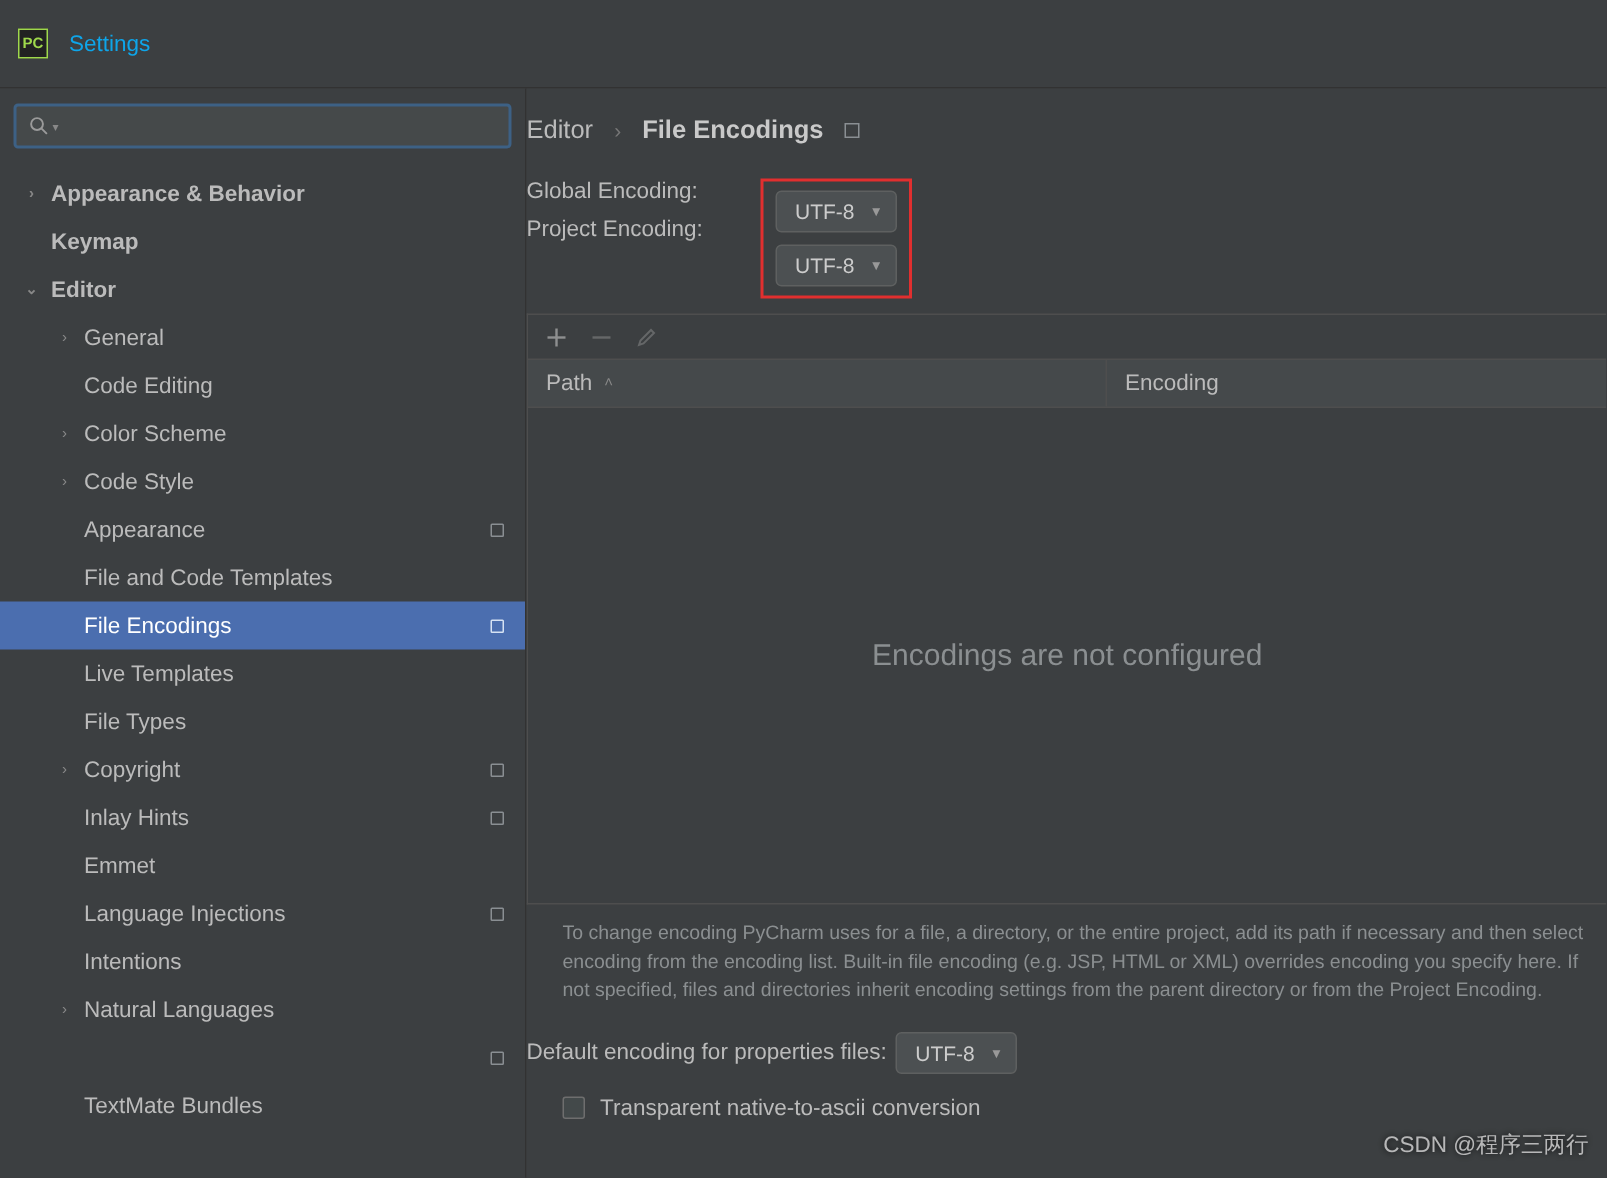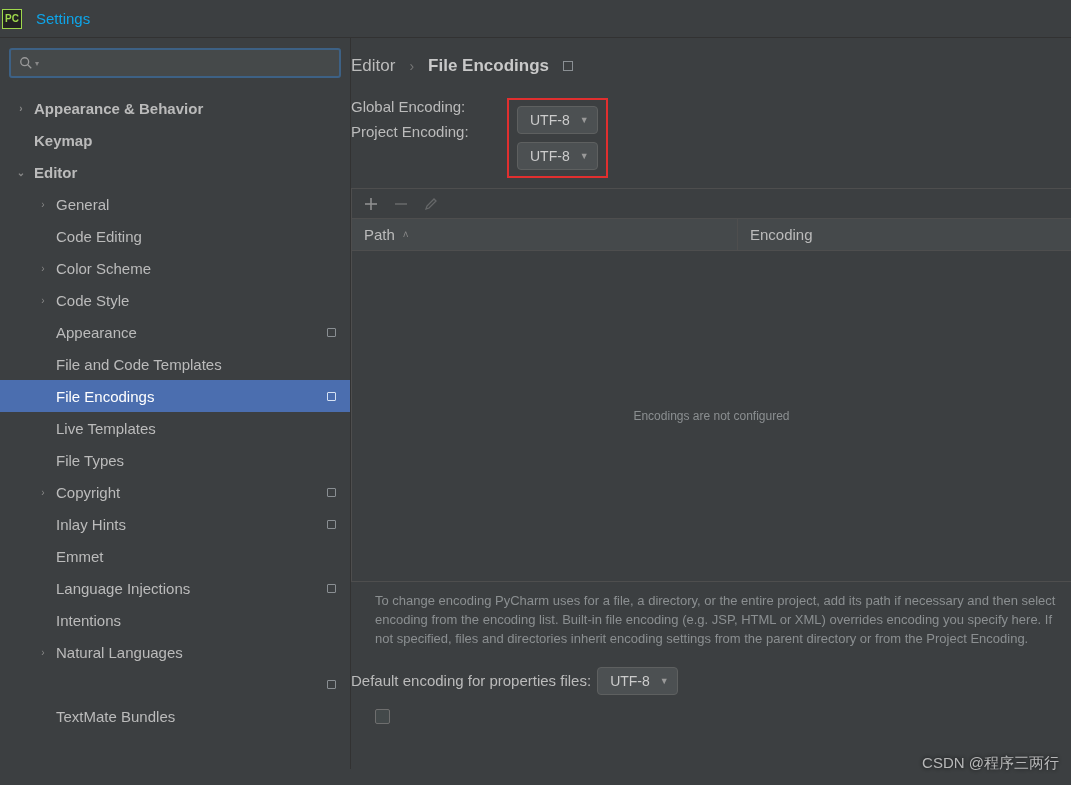--- a/index.html
+++ b/index.html
@@ -1,17 +1,17 @@
 <!DOCTYPE html>
 <html><head>
 <meta charset="utf-8">
 <style>
   * { box-sizing: border-box; margin: 0; padding: 0; font-family: -apple-system, "Segoe UI", sans-serif; }
   body { background: #3c3f41; color: #bbbbbb; width: 1071px; height: 785px; overflow: hidden; position: relative; }
-  .titlebar { height: 38px; display: flex; align-items: center; padding: 0 2px; background: #3c3f41; border-bottom: 1px solid #323232; }
+  .titlebar { height: 59px; display: flex; align-items: center; padding: 0 12px; background: #3c3f41; border-bottom: 1px solid #323232; }
   .app-logo { width: 20px; height: 20px; border: 1px solid #9fd84c; display: inline-flex; align-items: center; justify-content: center; font-size: 10px; color: #9fd84c; font-weight: bold; background: #222; margin-right: 14px; }
   .title { font-size: 15px; color: #0ea5e9; }
   .main { display: flex; height: calc(100% - 54px); }
   .sidebar { width: 351px; background: #3c3f41; border-right: 1px solid #323232; display: flex; flex-direction: column; }
   .search-wrap { padding: 10px 9px 10px 9px; }
   .search-box { display: flex; align-items: center; height: 30px; border: 2px solid #3d6185; border-radius: 3px; background: #45494a; padding: 0 8px; }
   .search-box .mag { width: 14px; height: 14px; margin-right: 2px; }
   .search-box .dd { font-size: 8px; color: #888; margin-right: 6px; }
   .search-box input { flex: 1; background: transparent; border: none; outline: none; color: #ddd; font-size: 14px; }
   .tree { flex: 1; overflow-y: auto; font-size: 15px; padding-top: 4px; }
@@ -34,21 +34,21 @@
   .drop .tri { font-size: 9px; color: #999; }
   .redbox { border: 2.5px solid #e12f2f; padding: 6px 8px 6px 8px; display: inline-block; margin-left: 0; }
   .table-wrap { margin-top: 10px; border: 1px solid #4e4e4e; border-right: none; }
   .toolbar { height: 30px; display: flex; align-items: center; gap: 16px; padding: 0 12px; background: #3c3f41; border-bottom: 1px solid #4e4e4e; }
   .tool-ico { width: 14px; height: 14px; opacity: .7; cursor: pointer; display: inline-flex; align-items: center; justify-content: center; }
   .thead { display: flex; height: 32px; background: #45494b; border-bottom: 1px solid #4e4e4e; font-size: 15px; color: #bbb; }
   .th { display: flex; align-items: center; padding: 0 12px; border-right: 1px solid #4e4e4e; }
   .th.path { width: 386px; gap: 8px; }
   .th.enc  { flex: 1; border-right: none; }
   .sort-ar { font-size: 10px; color: #888; }
-  .tbody { height: 330px; display:flex;align-items:center;justify-content:center; color:#8b8f91; font-size:12px; background:#3c3f41; }
+  .tbody { height: 330px; display:flex;align-items:center;justify-content:center; color:#8b8f91; font-size:20px; background:#3c3f41; }
   .help { font-size: 13px; color: #8b8f91; line-height: 1.45; padding: 10px 0 12px 24px; }
   .bottom-row { display: flex; align-items: center; gap: 6px; margin-top: 6px; font-size: 15px; }
   .chk-row { display: flex; align-items: center; gap: 10px; margin-top: 14px; margin-left: 24px; font-size: 15px; }
   .chk { width: 15px; height: 15px; border: 1px solid #6e6e6e; border-radius: 2px; background: #43494a; cursor: pointer; }
   .watermark { position: absolute; right: 12px; bottom: 12px; color: #d6d6d6; font-size: 15px; opacity: .8; text-shadow: 0 0 4px #000; }
   .content-inner { padding-left: 0; }
 </style>
 </head>
 <body>
 
@@ -218,18 +218,19 @@
       <div class="bottom-row">
         <span>Default encoding for properties files:</span>
         <span class="drop">
           <span>UTF-8</span>
           <span class="tri">▼</span>
         </span>
       </div>
 
       <div class="chk-row">
         <span class="chk"></span>
+        <span>Transparent native-to-ascii conversion</span>
       </div>
     </div>
   </div>
 </div>
 
 <div class="watermark">CSDN @程序三两行</div>
 
 </body></html>

